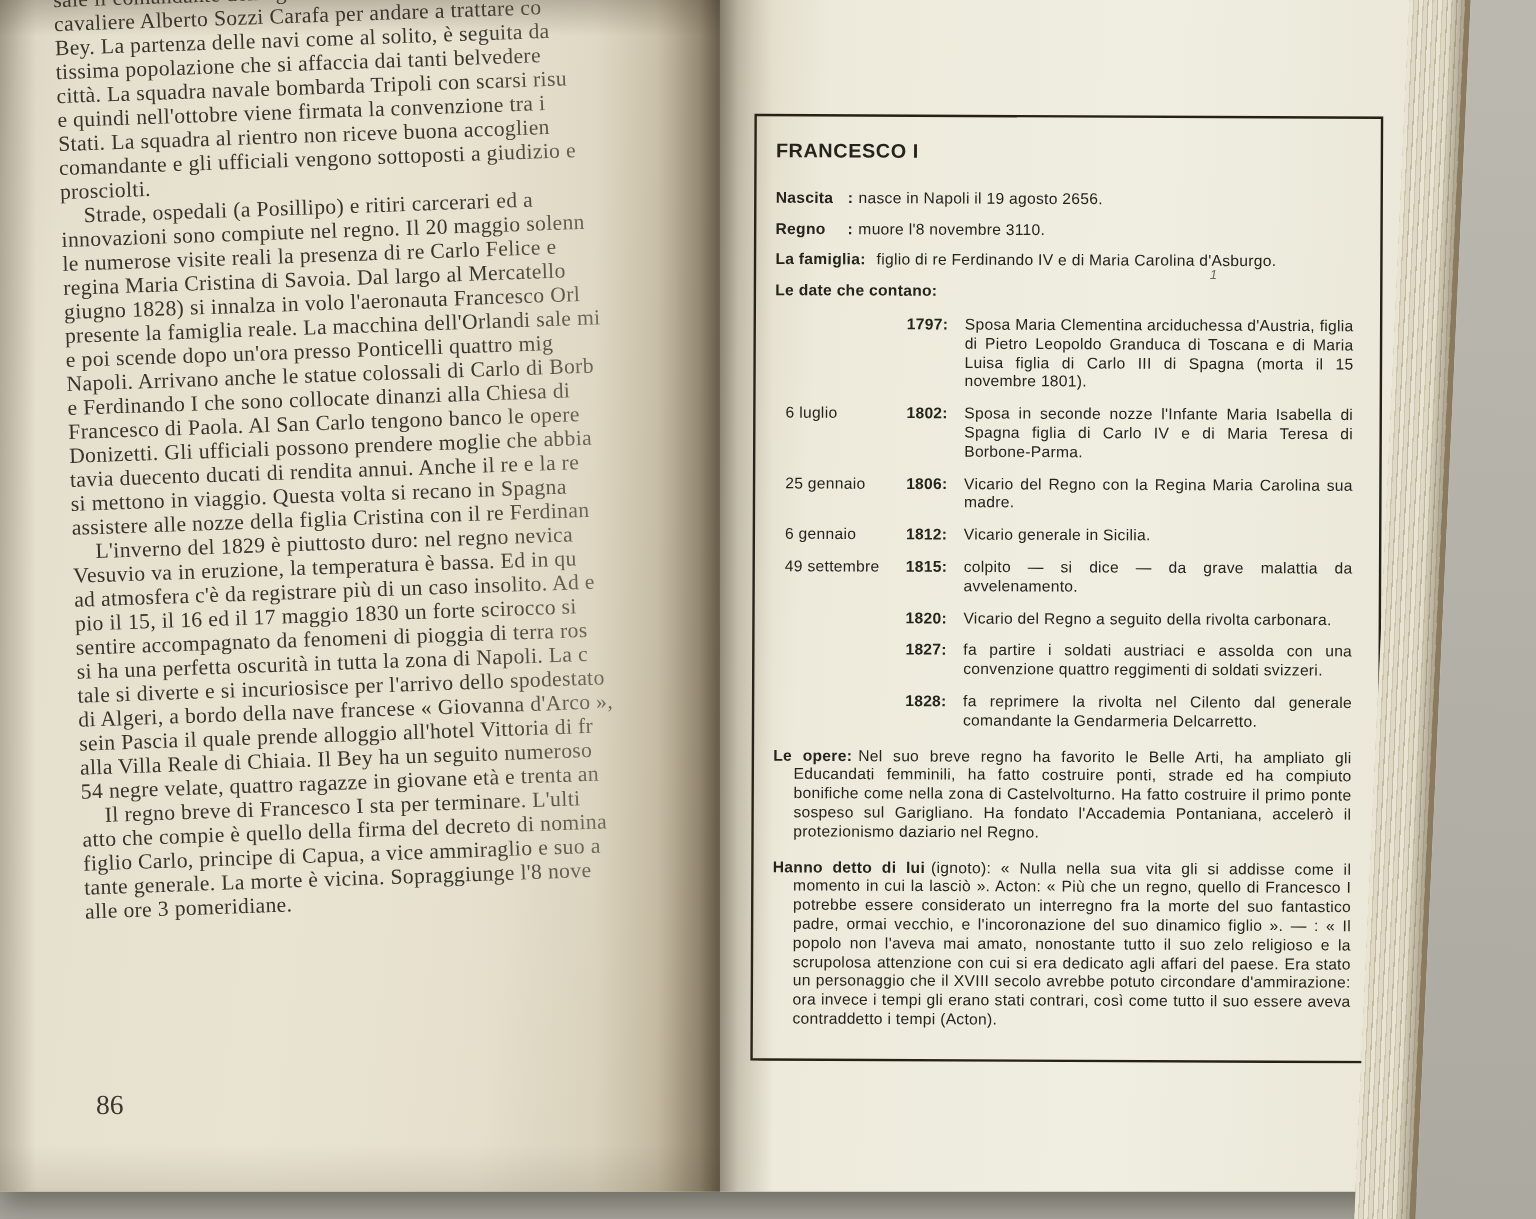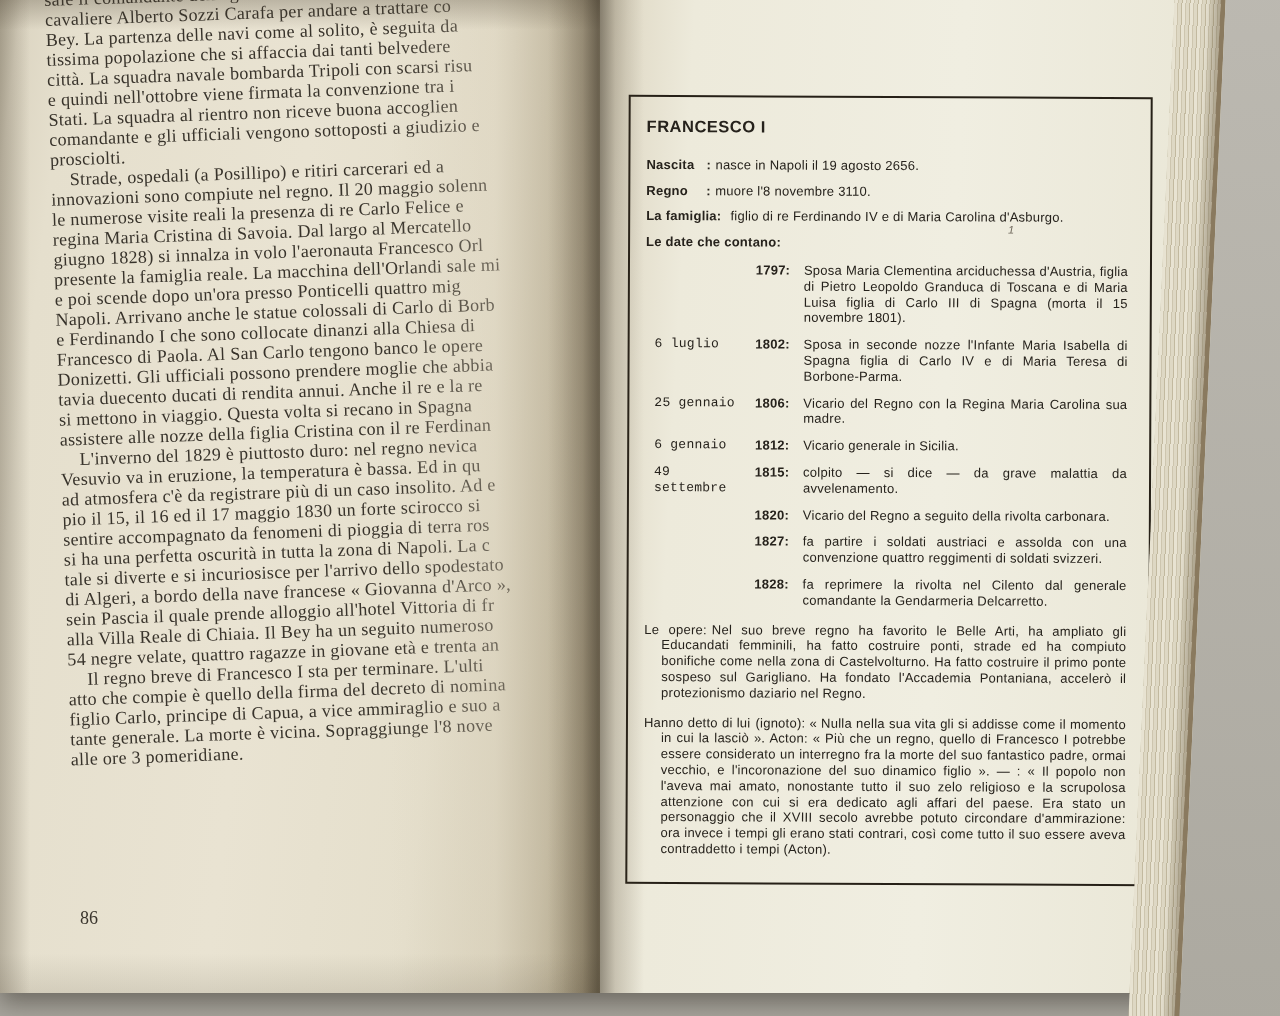--- a/index.html
+++ b/index.html
@@ -41,21 +41,21 @@
   .left-shade {
     position: absolute; left: 390px; top: 0; width: 210px; height: 100%;
     pointer-events: none;
     background: linear-gradient(to right,
       rgba(232,226,209,0) 0%, rgba(214,204,182,0.35) 50%,
       rgba(160,146,117,0.45) 82%, rgba(112,98,72,0.55) 100%);
   }
   .page-num {
     position: absolute; left: 80px; top: 908px;
     font-family: "Liberation Serif", "DejaVu Serif", serif;
-    font-size: 18px; color: #3a352d;
+    font-size: 23px; color: #3a352d;
   }
   
   .gutter {
     position: absolute; left: 548px; top: 0; width: 96px; height: 993px;
     pointer-events: none;
     background: linear-gradient(to right,
       rgba(74,62,44,0) 0%, rgba(74,62,44,0.26) 36%,
       rgba(46,38,26,0.48) 52%, rgba(74,62,44,0.20) 70%, rgba(74,62,44,0) 100%);
   }
   
@@ -79,28 +79,28 @@
     margin: 10px 0 22px 0;
   }
   .field { margin-bottom: 10px; text-align: justify; }
   .field .lab { font-weight: bold; display: inline-block; min-width: 60px; }
   .field .sep { display: inline-block; width: 9px; font-weight: bold; }
   .dates-head { font-weight: bold; margin: 8px 0 12px 0; }
   .drow {
     display: grid; grid-template-columns: 96px 40px 1fr;
     column-gap: 11px; margin-bottom: 11px;
   }
-  .drow .day { padding-left: 9px; font-family: Liberation Mono, monospace; }
+  .drow .day { padding-left: 9px; }
   .drow .yr { font-weight: bold; text-align: center; white-space: nowrap; }
   .drow .txt { text-align: justify; }
   .para {
     margin-top: 14px; text-align: justify;
     padding-left: 17px; text-indent: -17px;
   }
-  .para .b { font-weight: normal; margin-right: 5px; }
+  .para .b { font-weight: bold; margin-right: 5px; }
   .stray {
     position: absolute; left: 378px; top: 124px;
     font-size: 11px; color: #6f685c; font-style: italic;
   }
   
   .fore-edge {
     position: absolute; left: 1176px; top: -30px; width: 46px; height: 1100px;
     transform: rotate(2.6deg); transform-origin: top left;
     background: repeating-linear-gradient(90deg,
       #e8e3d2 0 3px, #cdc5ae 3px 4px, #ded8c4 4px 7px, #c2b99f 7px 8px);

